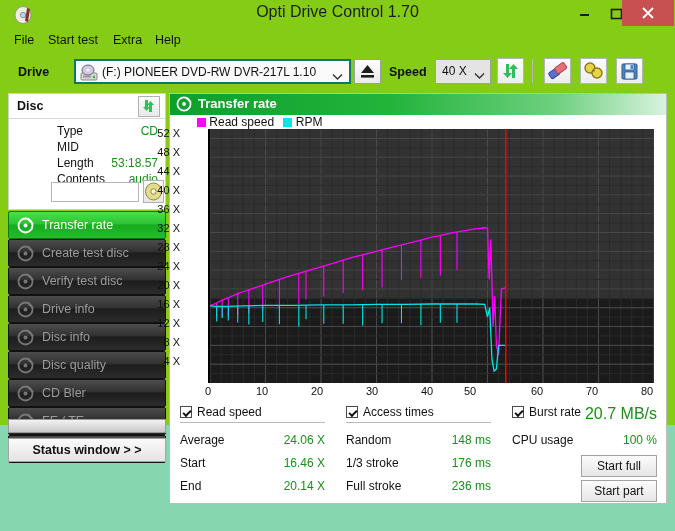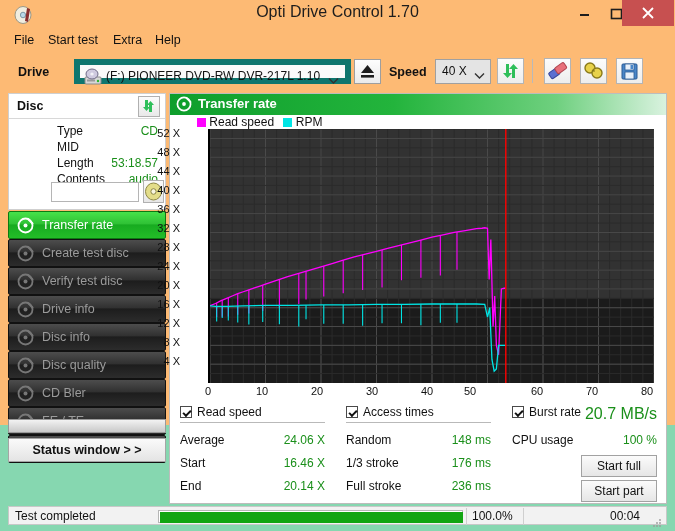--- a/index.html
+++ b/index.html
@@ -7,21 +7,21 @@
     margin: 0; padding: 0;
     width: 675px; height: 531px;
     overflow: hidden;
     font-family: "Liberation Sans", sans-serif;
   }
   body { background: #86d7b0; }
 
   
   #window {
     position: absolute; left:0; top:0; width:675px; height:425px;
-    background: #fdba74;
+    background: #84cc16;
   }
 
   
   #titlebar {
     position:absolute; left:0; top:0; width:675px; height:29px;
   }
   #app-icon {
     position:absolute; left:14px; top:5px; width:20px; height:20px;
   }
   #title-text {
@@ -44,21 +44,21 @@
   }
   .menu-item { position:absolute; top:2px; cursor:default; }
 
   
   #toolbar {
     position:absolute; left:8px; top:54px; width:659px; height:38px;
   }
   #drive-label { position:absolute; left:10px; top:11px; font-size:12.5px; font-weight:bold; color:#111; }
   #drive-select {
     position:absolute; left:66px; top:5px; width:277px; height:25px;
-    background:#fafafa; border:6px solid #0f766e;
+    background:#fafafa; border:2px solid #0f766e;
   }
   #drive-disc-icon { position:absolute; left:4px; top:3px; width:18px; height:18px; }
   #drive-text { position:absolute; left:26px; top:4px; font-size:12px; color:#111; white-space:nowrap; }
   #drive-caret { position:absolute; right:6px; top:6px; }
   #eject-btn {
     position:absolute; left:346px; top:5px; width:27px; height:25px;
     background:linear-gradient(#fdfdfd,#eaeaea); border:1px solid #9e9e9e;
   }
   #speed-label { position:absolute; left:381px; top:11px; font-size:12.5px; font-weight:bold; color:#111; }
   #speed-select {
@@ -670,33 +670,13 @@
         <div class="srow" style="top:28px; width:145px;">
           <span class="skey">CPU usage</span>
           <span class="sval" style="right:0; width:70px;">100 %</span>
         </div>
         <div class="sbtn" style="left:69px; top:50px;">Start full</div>
         <div class="sbtn" style="left:69px; top:75px;">Start part</div>
       </div>
     </div>
   </div>
 
-  <div id="statusbar">
-    <div id="status-text">Test completed</div>
-    <div id="progress-outer">
-      <div id="progress-fill" style="width: 303px;"></div>
-    </div>
-    <div id="progress-sep1"></div>
-    <div id="progress-pct">100.0%</div>
-    <div id="progress-sep2"></div>
-    <div id="elapsed">00:04</div>
-    <div id="grip">
-      <svg width="10" height="9" viewBox="0 0 10 9">
-        <circle cx="2" cy="7" r="0.9" fill="#9a9a9a"></circle>
-          <circle cx="5" cy="7" r="0.9" fill="#9a9a9a"></circle>
-          <circle cx="8" cy="7" r="0.9" fill="#9a9a9a"></circle>
-        <circle cx="5" cy="4" r="0.9" fill="#9a9a9a"></circle>
-          <circle cx="8" cy="4" r="0.9" fill="#9a9a9a"></circle>
-        <circle cx="8" cy="1" r="0.9" fill="#9a9a9a"></circle>
-      </svg>
-    </div>
-  </div>
 </div>
 
 </body></html>

